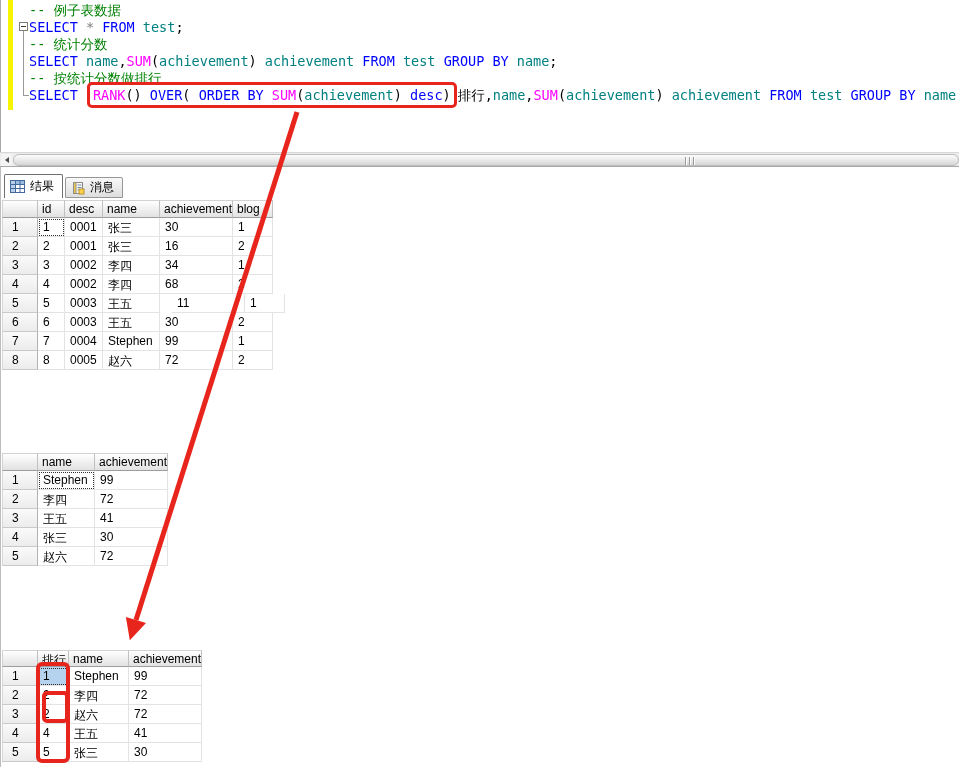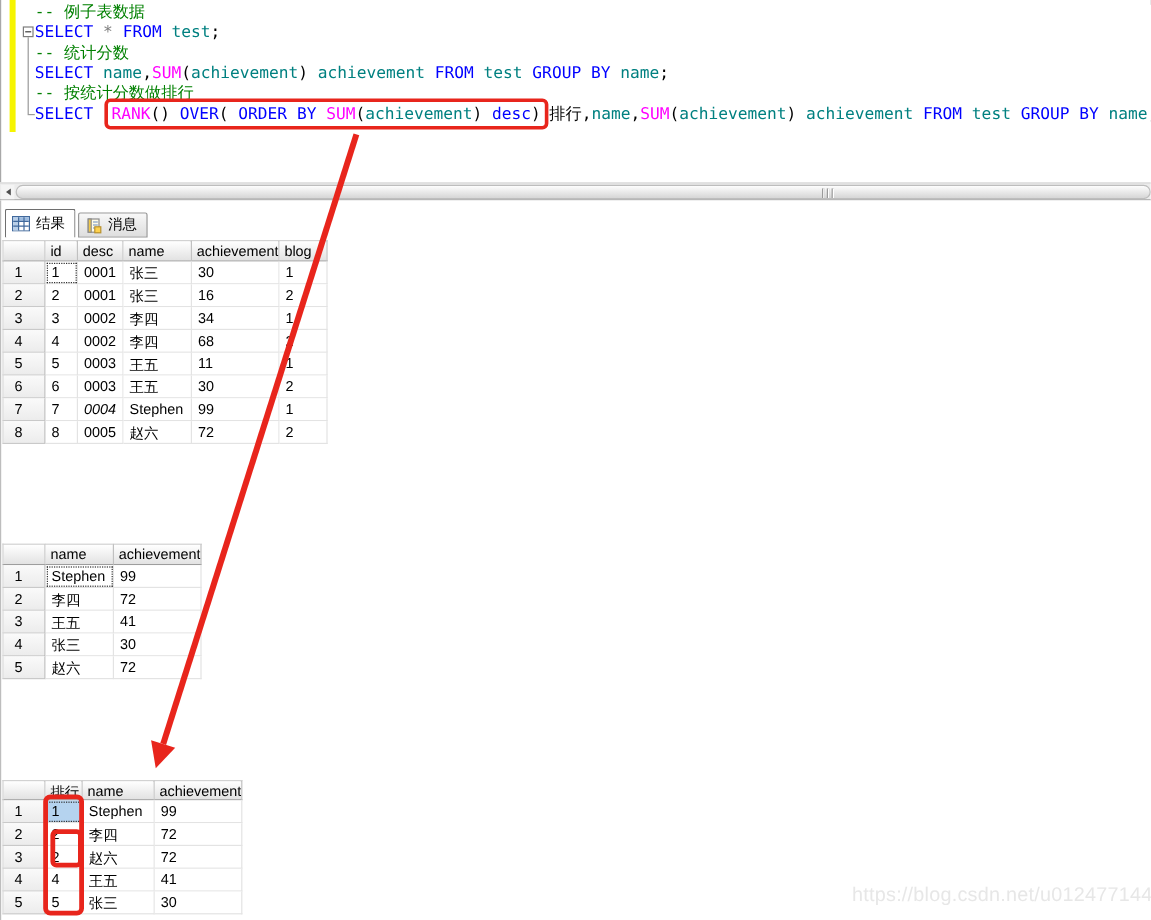--- a/index.html
+++ b/index.html
@@ -179,35 +179,35 @@
         <div class="gc dcell" style="width: 38px; height: 19px;">0002</div>
         <div class="gc dcell" style="width: 57px; height: 19px;">李四</div>
         <div class="gc dcell" style="width: 73px; height: 19px;">68</div>
         <div class="gc dcell" style="width: 40px; height: 19px;">2</div>
       </div>
       <div class="g-row">
         <div class="gc ncell" style="width: 36px; height: 19px;">5</div>
         <div class="gc dcell" style="width: 27px; height: 19px;">5</div>
         <div class="gc dcell" style="width: 38px; height: 19px;">0003</div>
         <div class="gc dcell" style="width: 57px; height: 19px;">王五</div>
-        <div class="gc dcell" style="width: 73px; height: 19px;">11</div>
+        <div class="gc dcell" style="width: 73px; height: 19px; margin-left: 12px;">11</div>
         <div class="gc dcell" style="width: 40px; height: 19px;">1</div>
       </div>
       <div class="g-row">
         <div class="gc ncell" style="width: 36px; height: 19px;">6</div>
         <div class="gc dcell" style="width: 27px; height: 19px;">6</div>
         <div class="gc dcell" style="width: 38px; height: 19px;">0003</div>
         <div class="gc dcell" style="width: 57px; height: 19px;">王五</div>
         <div class="gc dcell" style="width: 73px; height: 19px;">30</div>
         <div class="gc dcell" style="width: 40px; height: 19px;">2</div>
       </div>
       <div class="g-row">
         <div class="gc ncell" style="width: 36px; height: 19px;">7</div>
         <div class="gc dcell" style="width: 27px; height: 19px;">7</div>
-        <div class="gc dcell" style="width: 38px; height: 19px; font-style: italic;">0004</div>
+        <div class="gc dcell" style="width: 38px; height: 19px;">0004</div>
         <div class="gc dcell" style="width: 57px; height: 19px;">Stephen</div>
         <div class="gc dcell" style="width: 73px; height: 19px;">99</div>
         <div class="gc dcell" style="width: 40px; height: 19px;">1</div>
       </div>
       <div class="g-row">
         <div class="gc ncell" style="width: 36px; height: 19px;">8</div>
         <div class="gc dcell" style="width: 27px; height: 19px;">8</div>
         <div class="gc dcell" style="width: 38px; height: 19px;">0005</div>
         <div class="gc dcell" style="width: 57px; height: 19px;">赵六</div>
         <div class="gc dcell" style="width: 73px; height: 19px;">72</div>
@@ -285,14 +285,13 @@
       </div>
     </div>
 
   <div class="anno-outer"></div>
   <div class="anno-inner"></div>
   <svg class="arrow-svg" width="959" height="767" viewBox="0 0 959 767">
     <line x1="297" y1="112" x2="136" y2="620" stroke="#e8251c" stroke-width="5"></line>
     <polygon points="129.8,640.2 125.9,616.9 146.0,623.1" fill="#e8251c"></polygon>
   </svg>
 
-  <div class="watermark">https://blog.csdn.net/u012477144</div>
 </div>
 
 </body></html>

